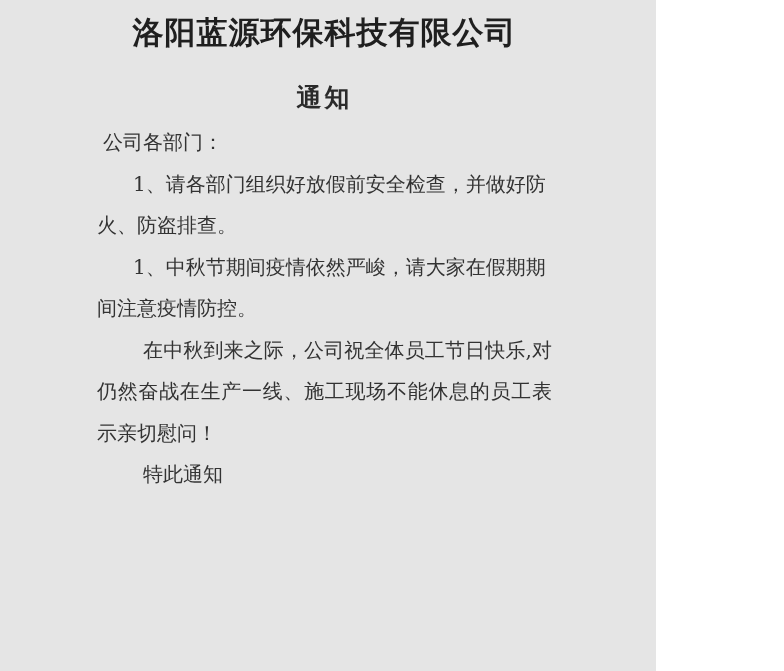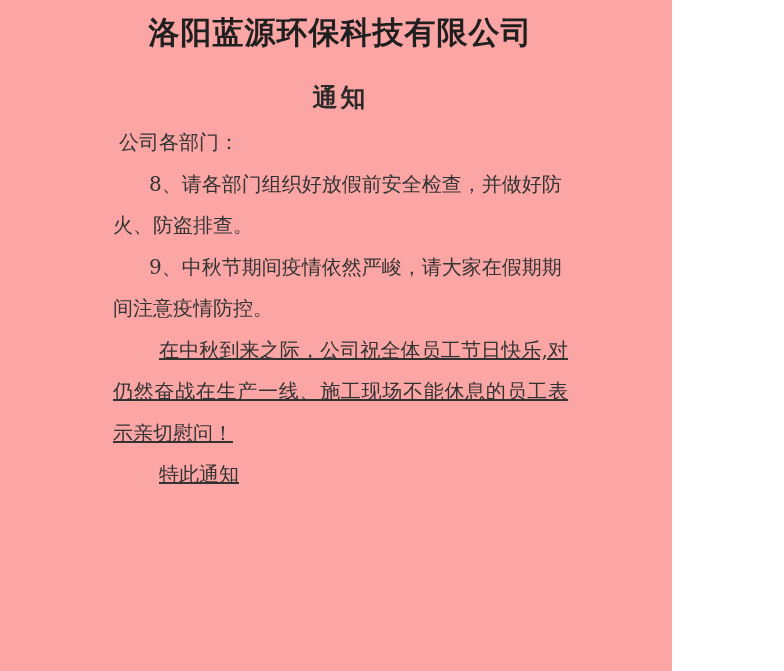--- a/index.html
+++ b/index.html
@@ -1,23 +1,22 @@
 <!DOCTYPE html>
 <html><head>
 <meta charset="utf-8">
 <style>
   html, body { margin: 0; padding: 0; background: #ffffff; }
   .page {
     position: relative;
     width: 656px;
     height: 671px;
-    background: #fca5a5;
+    background: #e5e5e5;
     overflow: hidden;
     color: #333333;
-    padding-left: 16px;
   }
   .content {
     padding: 0 104px 0 97px;
   }
   .company-title {
     margin: 0;
     padding-top: 12px;
     text-align: center;
     font-family: "DejaVu Sans", "Liberation Sans", sans-serif;
     font-weight: bold;
@@ -49,34 +48,33 @@
   }
   .salutation {
     text-indent: 6px;
     text-align: right;
   }
   .par {
     text-indent: 36px;
   }
   .par-deep {
     text-indent: 46px;
-    text-decoration: underline;
   }
   .par-last {
     text-align: left !important;
   }
 </style>
 </head>
 <body>
 
 <div class="page">
   <div class="content">
     <h1 class="company-title">洛阳蓝源环保科技有限公司</h1>
     <h2 class="doc-title">通知</h2>
     <div class="body-text">
       <p class="salutation">公司各部门：</p>
-      <p class="par par-last">8、请各部门组织好放假前安全检查，并做好防火、防盗排查。</p>
-      <p class="par par-last">9、中秋节期间疫情依然严峻，请大家在假期期间注意疫情防控。</p>
+      <p class="par par-last">1、请各部门组织好放假前安全检查，并做好防火、防盗排查。</p>
+      <p class="par par-last">1、中秋节期间疫情依然严峻，请大家在假期期间注意疫情防控。</p>
       <p class="par-deep">在中秋到来之际，公司祝全体员工节日快乐,对仍然奋战在生产一线、施工现场不能休息的员工表示亲切慰问！</p>
       <p class="par-deep par-last">特此通知</p>
     </div>
   </div>
 </div>
 
 </body></html>

